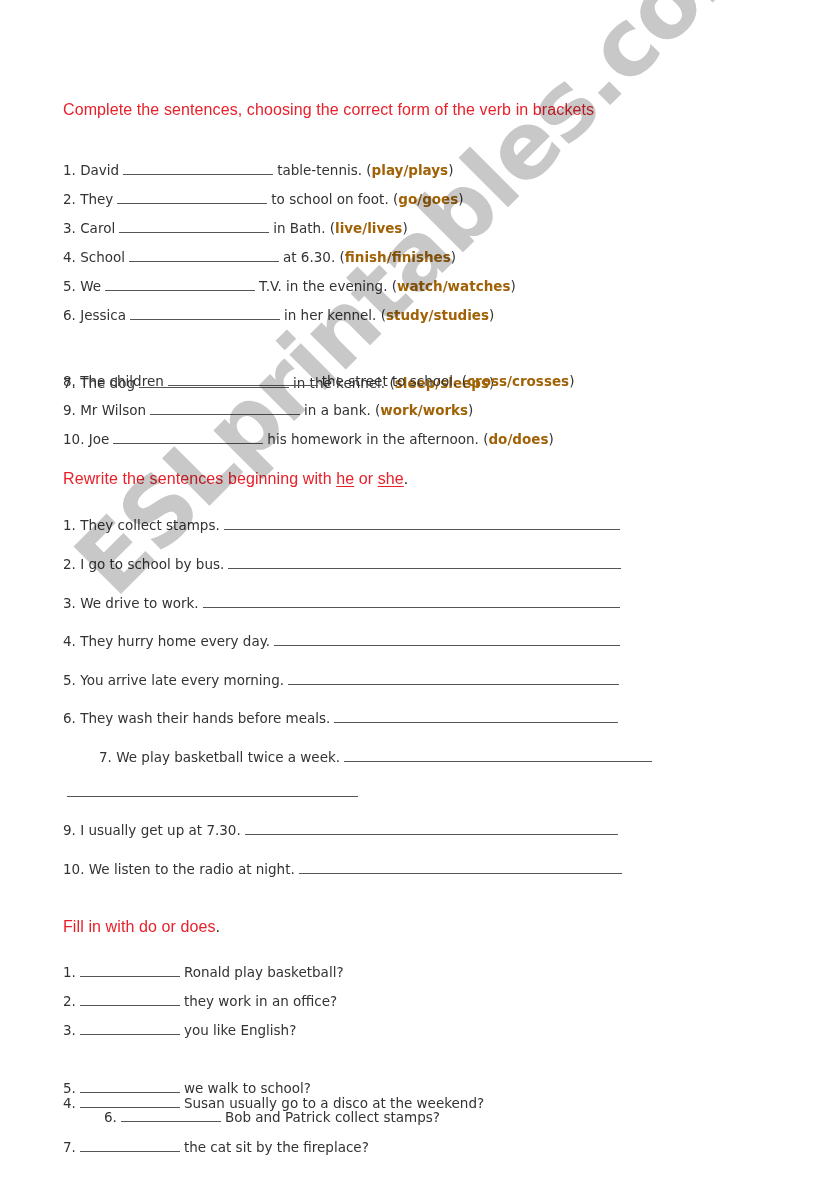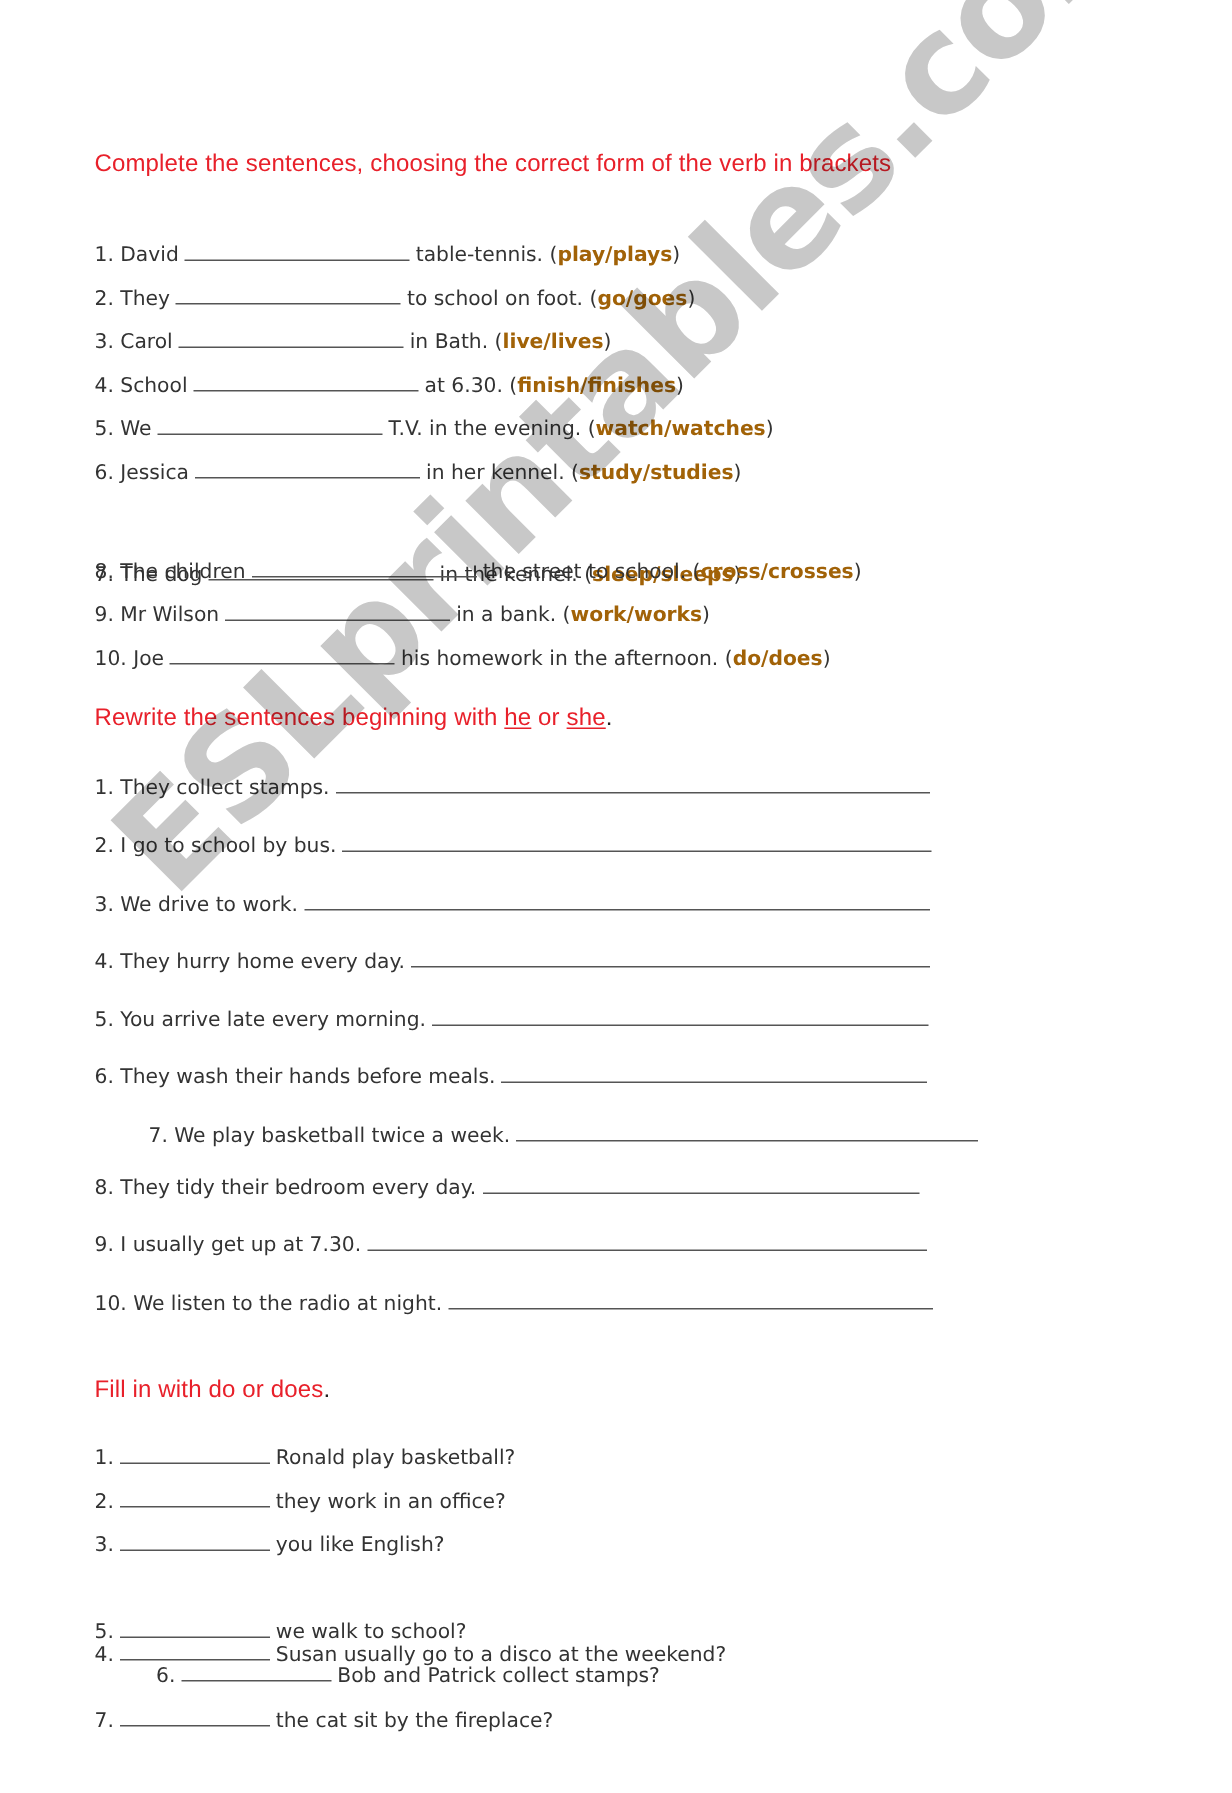--- a/index.html
+++ b/index.html
@@ -96,21 +96,21 @@
       <span>Rewrite the sentences beginning with </span><u>he</u><span> or </span><u>she</u><span class="dot">.</span>
     </div>
     <div id="section2-list">
         <div class="line-item" style="top: 516px;"><span class="rw-text">1. They collect stamps.</span><span class="blank rw-blank" style="width: 396px;"></span></div>
         <div class="line-item" style="top: 555px;"><span class="rw-text">2. I go to school by bus.</span><span class="blank rw-blank" style="width: 393px;"></span></div>
         <div class="line-item" style="top: 594px;"><span class="rw-text">3. We drive to work.</span><span class="blank rw-blank" style="width: 417px;"></span></div>
         <div class="line-item" style="top: 632px;"><span class="rw-text">4. They hurry home every day.</span><span class="blank rw-blank" style="width: 346px;"></span></div>
         <div class="line-item" style="top: 671px;"><span class="rw-text">5. You arrive late every morning.</span><span class="blank rw-blank" style="width: 331px;"></span></div>
         <div class="line-item" style="top: 709px;"><span class="rw-text">6. They wash their hands before meals.</span><span class="blank rw-blank" style="width: 284px;"></span></div>
         <div class="line-item" style="top: 748px; margin-left: 36px;"><span class="rw-text">7. We play basketball twice a week.</span><span class="blank rw-blank" style="width: 308px;"></span></div>
-        <div class="line-item" style="top: 783px;"><span class="rw-text">8. They tidy their bedroom every day.</span><span class="blank rw-blank" style="width: 291px;"></span></div>
+        <div class="line-item" style="top: 783px;"><span class="blank rw-blank" style="width: 291px;"></span></div>
         <div class="line-item" style="top: 821px;"><span class="rw-text">9. I usually get up at 7.30.</span><span class="blank rw-blank" style="width: 373px;"></span></div>
         <div class="line-item" style="top: 860px;"><span class="rw-text">10. We listen to the radio at night.</span><span class="blank rw-blank" style="width: 323px;"></span></div>
       </div>
 
     <div class="heading" style="top:918px;">
       <span>Fill in with do or does</span><span class="dot">.</span>
     </div>
     <div id="section3-list">
         <div class="line-item" style="top: 963px;"><span>1.</span><span class="blank" style="width:100px"></span><span>Ronald play basketball?</span></div>
         <div class="line-item" style="top: 992px;"><span>2.</span><span class="blank" style="width:100px"></span><span>they work in an office?</span></div>

